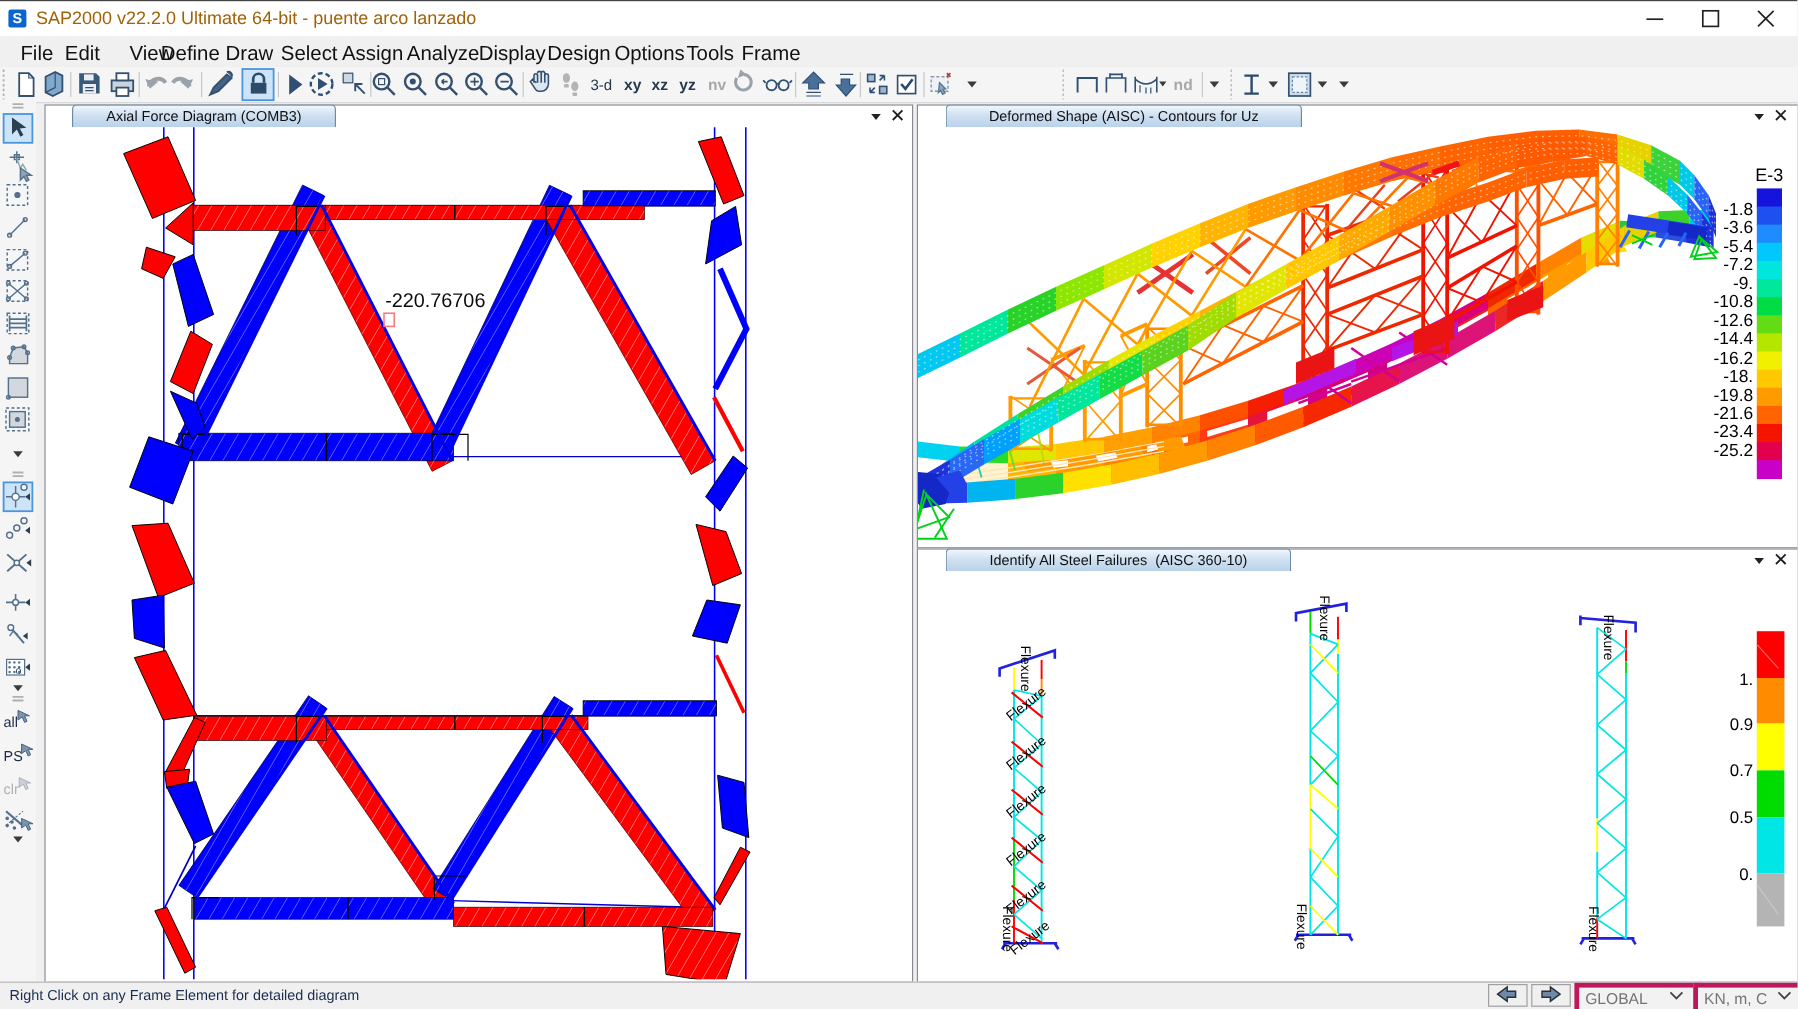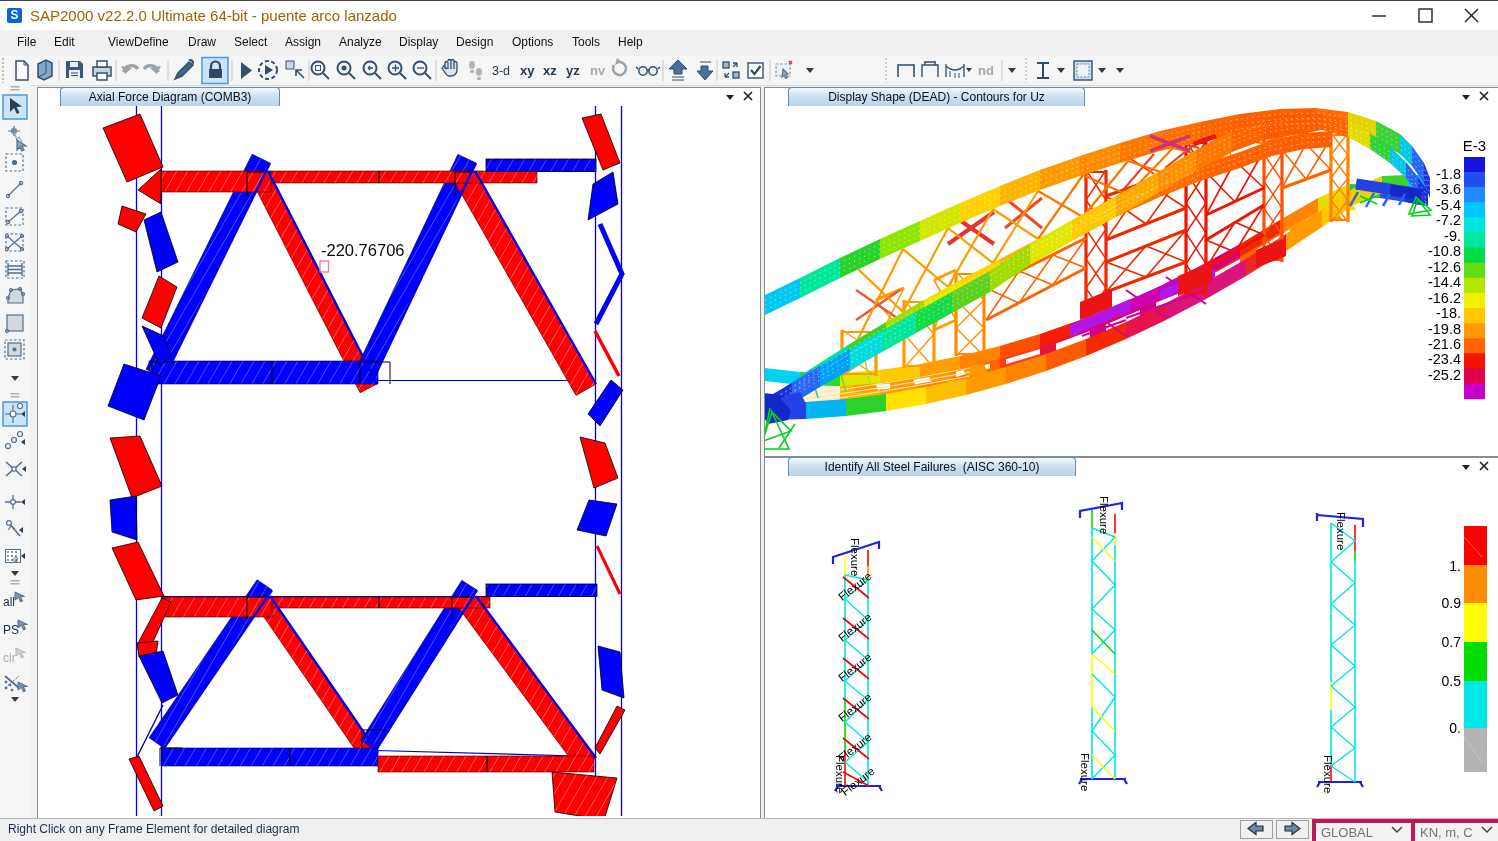--- a/index.html
+++ b/index.html
@@ -2,21 +2,21 @@
 <html><head><meta charset="utf-8">
 <style>
 html,body{margin:0;padding:0;}
 body{width:1498px;height:841px;position:relative;overflow:hidden;background:#f0f0f0;
  font-family:"Liberation Sans",sans-serif;}
 .abs{position:absolute;}
 #titlebar{left:0;top:0;width:1498px;height:30px;background:#ffffff;border-top:1px solid #444;}
 #titletext{left:30px;top:7px;font-size:15px;color:#a16207;}
 #slogo{left:7px;top:8px;width:15px;height:15px;background:#0a64d2;color:#fff;font-weight:bold;
  font-size:12px;text-align:center;line-height:15px;border-radius:2px;}
-#menubar{left:0;top:30px;width:1498px;height:26px;background:#f0f0f0;font-size:12px;color:#111;}
+#menubar{left:0;top:30px;width:1498px;height:26px;background:#f0f0f0;font-size:17px;color:#111;}
 .mi{position:absolute;top:5px;}
 #toolbar{left:0;top:56px;width:1498px;height:29px;background:#f5f5f5;border-bottom:1px solid #d8d8d8;}
 #lefttools{left:0;top:85px;width:30px;height:733px;background:#f5f5f5;}
 .win{position:absolute;background:#ffffff;border:1px solid #898c95;}
 .tab{position:absolute;top:0;height:18px;background:linear-gradient(#f2f7fc,#cfe1f2 45%,#b9d2ea);
  border:1px solid #6a8aa8;border-bottom:none;border-radius:4px 4px 0 0;color:#101010;font-size:12px;
  text-align:center;line-height:18px;margin-left:18px;}
 #statusbar{left:0;top:818px;width:1498px;height:23px;background:#f0f0f0;border-top:1px solid #b8b8b8;}
 #statustext{left:8px;top:822px;font-size:12px;color:#1a2c50;}
 .ddl{position:absolute;background:#f2f2f2;border:4px solid #be185d;height:19px;font-size:13px;
@@ -40,21 +40,21 @@
 <span class="mi" style="left:108px">View</span>
 <span class="mi" style="left:134px">Define</span>
 <span class="mi" style="left:188px">Draw</span>
 <span class="mi" style="left:234px">Select</span>
 <span class="mi" style="left:285px">Assign</span>
 <span class="mi" style="left:339px">Analyze</span>
 <span class="mi" style="left:399px">Display</span>
 <span class="mi" style="left:456px">Design</span>
 <span class="mi" style="left:512px">Options</span>
 <span class="mi" style="left:572px">Tools</span>
-<span class="mi" style="left:618px">Help</span>
+<span class="mi" style="left:618px">Frame</span>
 </div>
 <div class="abs" id="toolbar"></div>
 <svg class="abs" style="left:0;top:56px;width:1498px;height:29px" id="toolbaricons">
 <g stroke="#35506e" fill="none" stroke-width="1.5">
 <line x1="3" y1="2" x2="3" y2="27" stroke="#b0b0b0" stroke-dasharray="2 2"></line>
 
 <path d="M16 5 h8 l4 4 v15 h-12 z" fill="#fff"></path>
       <path d="M24 5 v4 h4" stroke-width="1"></path>
 
 <path d="M38 8 l8 -4 l6 3 v13 l-8 4 l-6 -3 z" fill="#7fa8cc"></path>
@@ -398,21 +398,21 @@
       <line x1="374" y1="378" x2="476" y2="163"></line>
 <line x1="164" y1="748" x2="272" y2="590"></line>
       <line x1="376" y1="750" x2="477" y2="590"></line>
 </g>
 
 <text x="321" y="256" font-family="Liberation Sans, sans-serif" font-size="16.5" fill="#0a0a0a">-220.76706</text>
 <rect x="320" y="261" width="8.5" height="11" fill="none" stroke="#ff7878" stroke-width="1.3"></rect>
 </svg>
 
 <div class="win" style="left:764px;top:87px;width:733px;height:368px"></div>
-<div class="tab" style="left:770px;width:295px;top:87px">Display Shape (DEAD) - Contours for Uz</div>
+<div class="tab" style="left:770px;width:295px;top:87px">Deformed Shape (AISC) - Contours for Uz</div>
 <svg class="abs" style="left:1458px;top:89px;width:36px;height:14px">
 <path d="M4 6 l8 0 l-4 5 z" fill="#222"></path>
 <path d="M22 3 l8 8 m0 -8 l-8 8" stroke="#222" stroke-width="1.6" fill="none"></path>
 </svg>
 <svg class="abs" id="bridgeSvg" style="left:765px;top:105px;width:731px;height:349px" viewBox="765 105 731 349">
 <g stroke="none">
 <polygon points="765,378 800,382 800,417.15 765,418" fill="#ffffff"></polygon>
 <polygon points="800,382 840,383 840,414.45 800,417.15" fill="#fff3d2"></polygon>
 <polygon points="840,383 880,380 880,409.75 840,414.45" fill="#ffb400"></polygon>
 <polygon points="880,380 920,374 920,403.05 880,409.75" fill="#ff9b00"></polygon>

